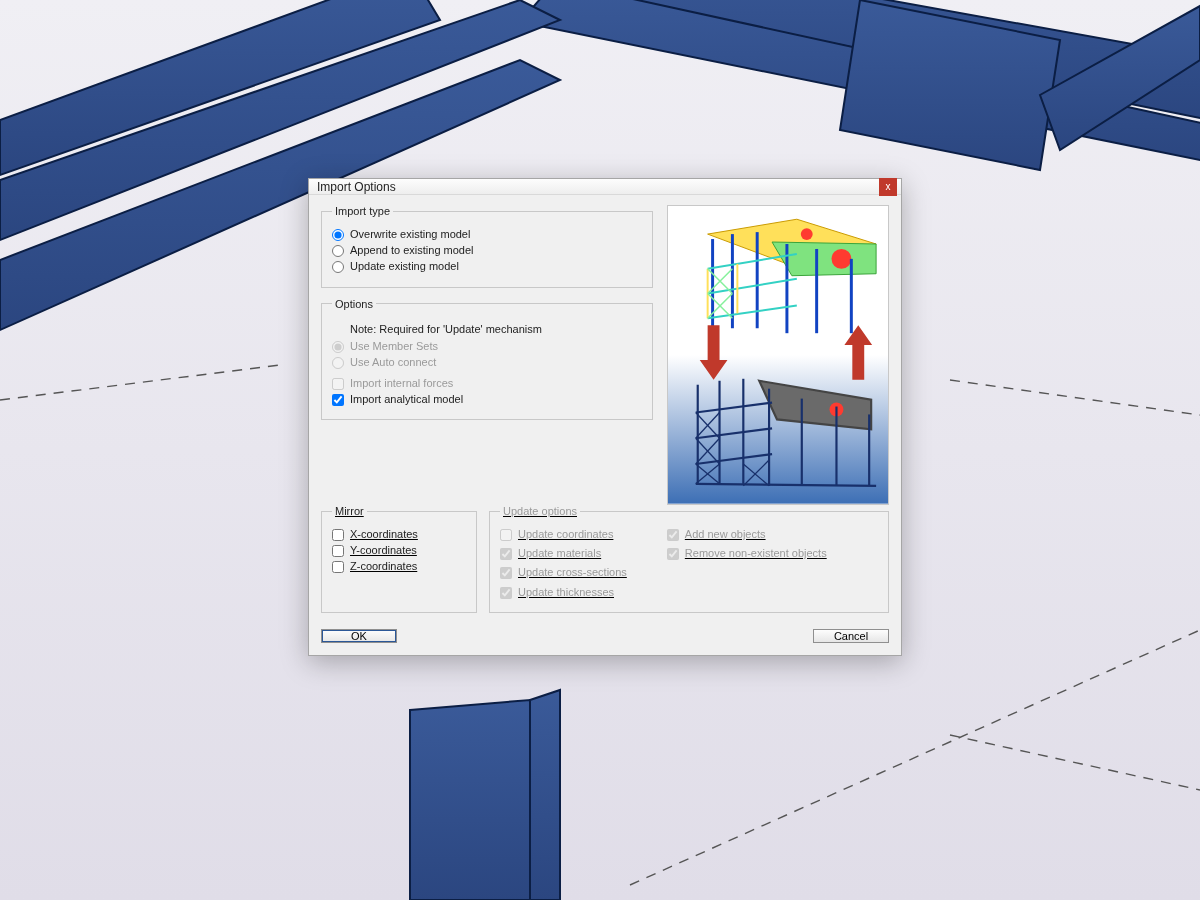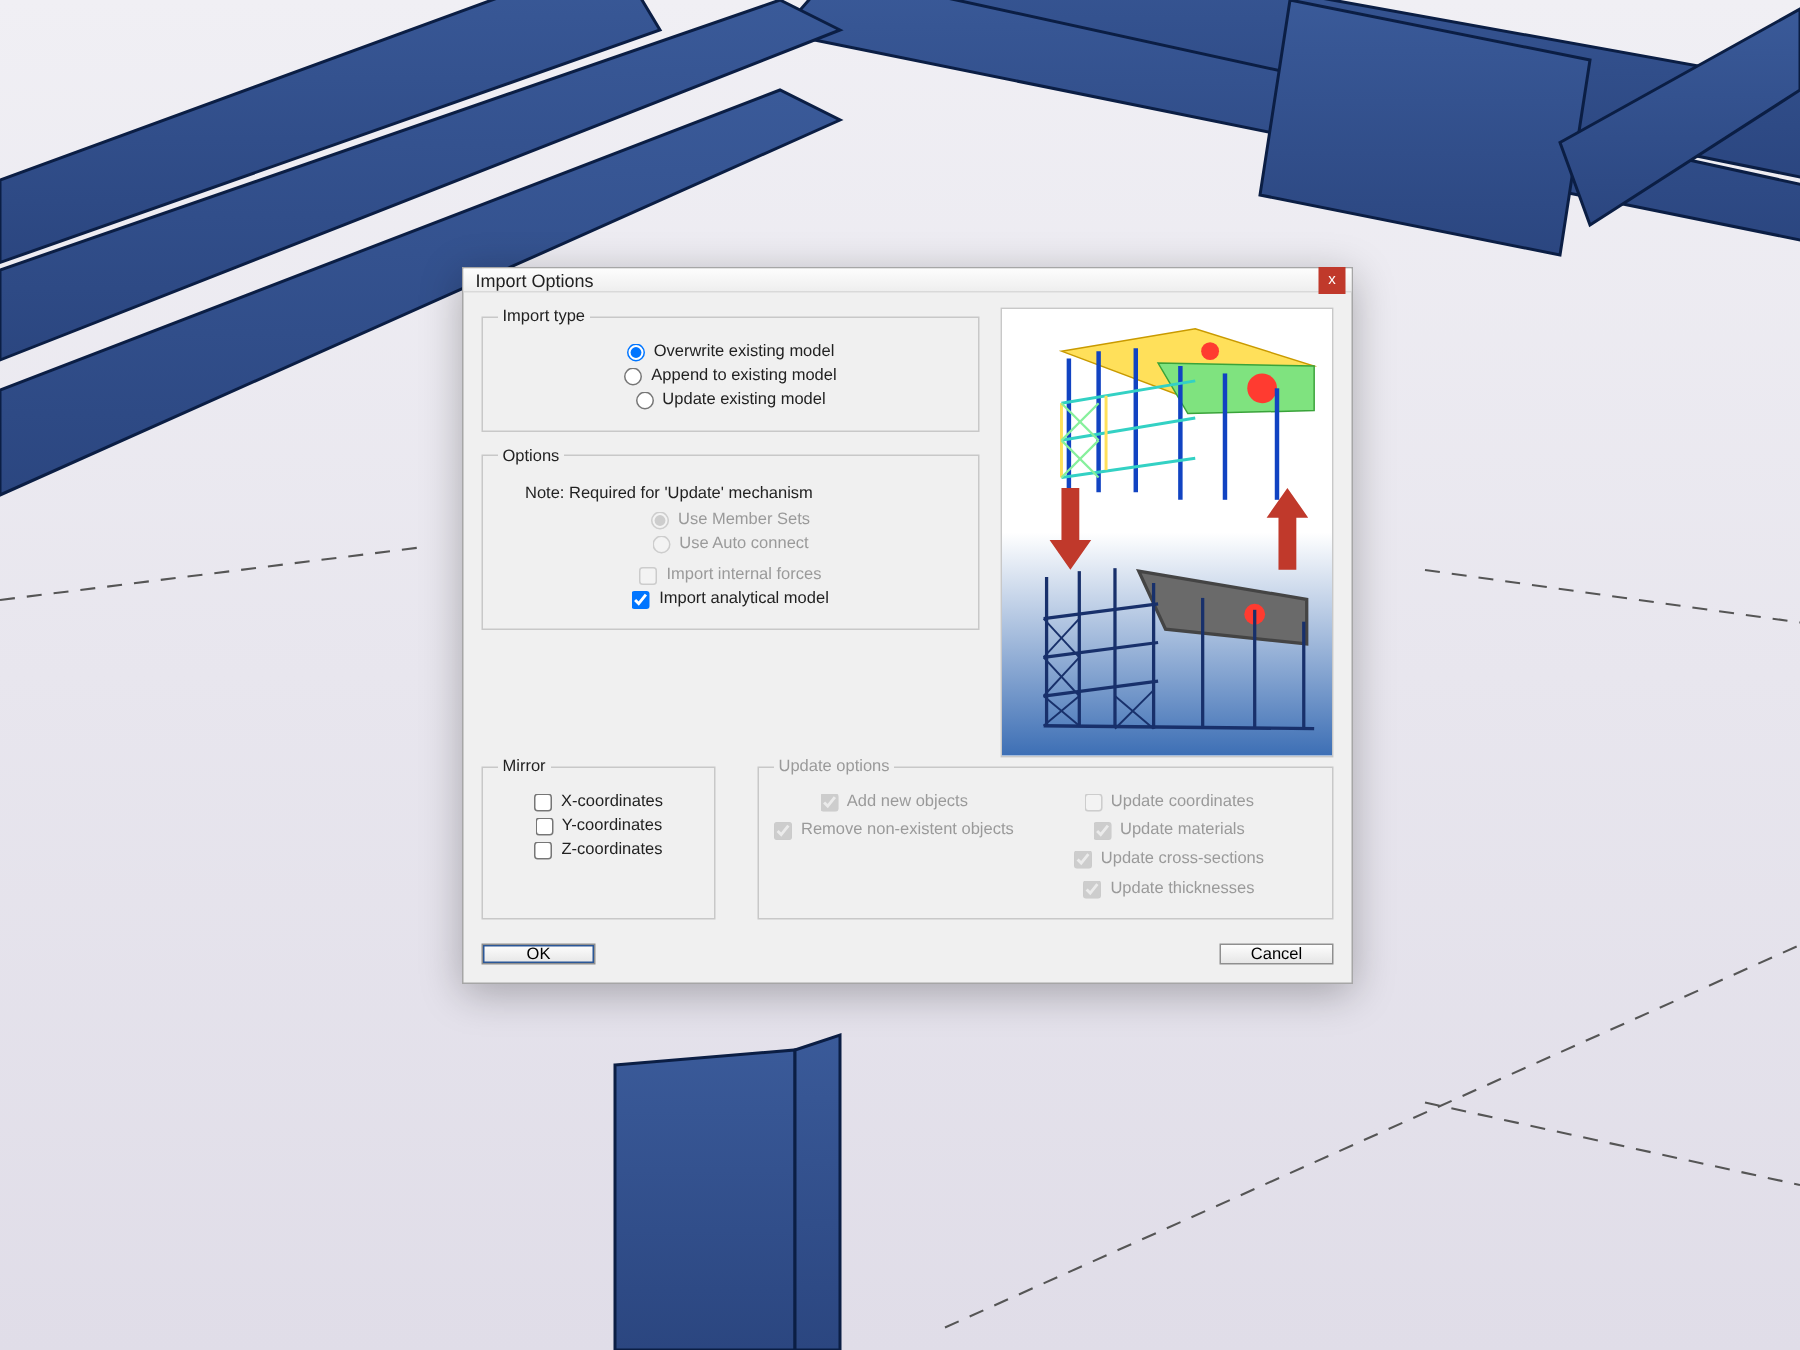--- a/index.html
+++ b/index.html
@@ -29,32 +29,32 @@
 .row { display:flex; gap: 14px; }
 .col { display:flex; flex-direction: column; }
 
 fieldset {
   border: 1px solid #c8c8c8; padding: 8px 10px 10px 10px; margin-bottom: 10px;
   font-size: 11px; position: relative; background: #f0f0f0;
 }
 legend { font-size: 11px; color: #222; padding: 0 3px; background:#f0f0f0; }
 fieldset.disabled legend, fieldset.disabled label { color:#9a9a9a; }
 
-label.ctl { display:flex; align-items:flex-start; gap:6px; margin: 3px 0; font-size: 11px; color:#222; line-height:1.2;justify-content:center; }
+label.ctl { display:flex; align-items:flex-start; gap:6px; margin: 3px 0; font-size: 11px; color:#222; line-height:1.2; }
 label.ctl.disabled { color:#9a9a9a; }
 label.ctl input { margin-top:1px; }
 .sub { margin-left: 18px; }
 .note { margin:5px 0 5px 18px; color:#222; }
 
 .preview {
   width: 222px; height: 300px; border:1px solid #c8c8c8; background:#fff; overflow:hidden;
 }
 .preview svg { width:100%; height:100%; display:block; }
 
-.mirror-update { display:flex; gap:28px; }
+.mirror-update { display:flex; gap:12px;text-decoration:underline; }
 .mirror { width: 156px; }
 .update { flex:1; }
 .update-grid { display:flex; gap: 40px; }
 .update-col { display:flex; flex-direction: column; }
 
 .btnrow { display:flex; justify-content: space-between; margin-top: 6px; }
 button.dlg {
   min-width: 76px; height: 14px; font-size:11px;
   background: linear-gradient(180deg,#fdfdfd,#e6e6e6);
   border:1px solid #8f8f8f; cursor:pointer;
@@ -247,44 +247,44 @@
           <input type="checkbox" style="">
           <span>Z-coordinates</span>
         </label>
       </fieldset>
 
       <fieldset class="update disabled">
         <legend>Update options</legend>
         <div class="update-grid">
           <div class="update-col">
             <label class="ctl disabled">
-              <input type="checkbox" disabled="" checked="" style="">
-              <span>Add new objects</span>
-            </label>
-            <label class="ctl disabled">
-              <input type="checkbox" disabled="" checked="" style="">
-              <span>Remove non-existent objects</span>
+              <input type="checkbox" disabled="" style="">
+              <span>Update coordinates</span>
+            </label>
+            <label class="ctl disabled">
+              <input type="checkbox" disabled="" checked="" style="">
+              <span>Update materials</span>
+            </label>
+            <label class="ctl disabled">
+              <input type="checkbox" disabled="" checked="" style="">
+              <span>Update cross-sections</span>
+            </label>
+            <label class="ctl disabled">
+              <input type="checkbox" disabled="" checked="" style="">
+              <span>Update thicknesses</span>
             </label>
           </div>
           <div class="update-col">
             <label class="ctl disabled">
-              <input type="checkbox" disabled="" style="">
-              <span>Update coordinates</span>
-            </label>
-            <label class="ctl disabled">
-              <input type="checkbox" disabled="" checked="" style="">
-              <span>Update materials</span>
-            </label>
-            <label class="ctl disabled">
-              <input type="checkbox" disabled="" checked="" style="">
-              <span>Update cross-sections</span>
-            </label>
-            <label class="ctl disabled">
-              <input type="checkbox" disabled="" checked="" style="">
-              <span>Update thicknesses</span>
+              <input type="checkbox" disabled="" checked="" style="">
+              <span>Add new objects</span>
+            </label>
+            <label class="ctl disabled">
+              <input type="checkbox" disabled="" checked="" style="">
+              <span>Remove non-existent objects</span>
             </label>
           </div>
         </div>
       </fieldset>
     </div>
 
     <div class="btnrow">
       <button class="dlg default">OK</button>
       <button class="dlg">Cancel</button>
     </div>

